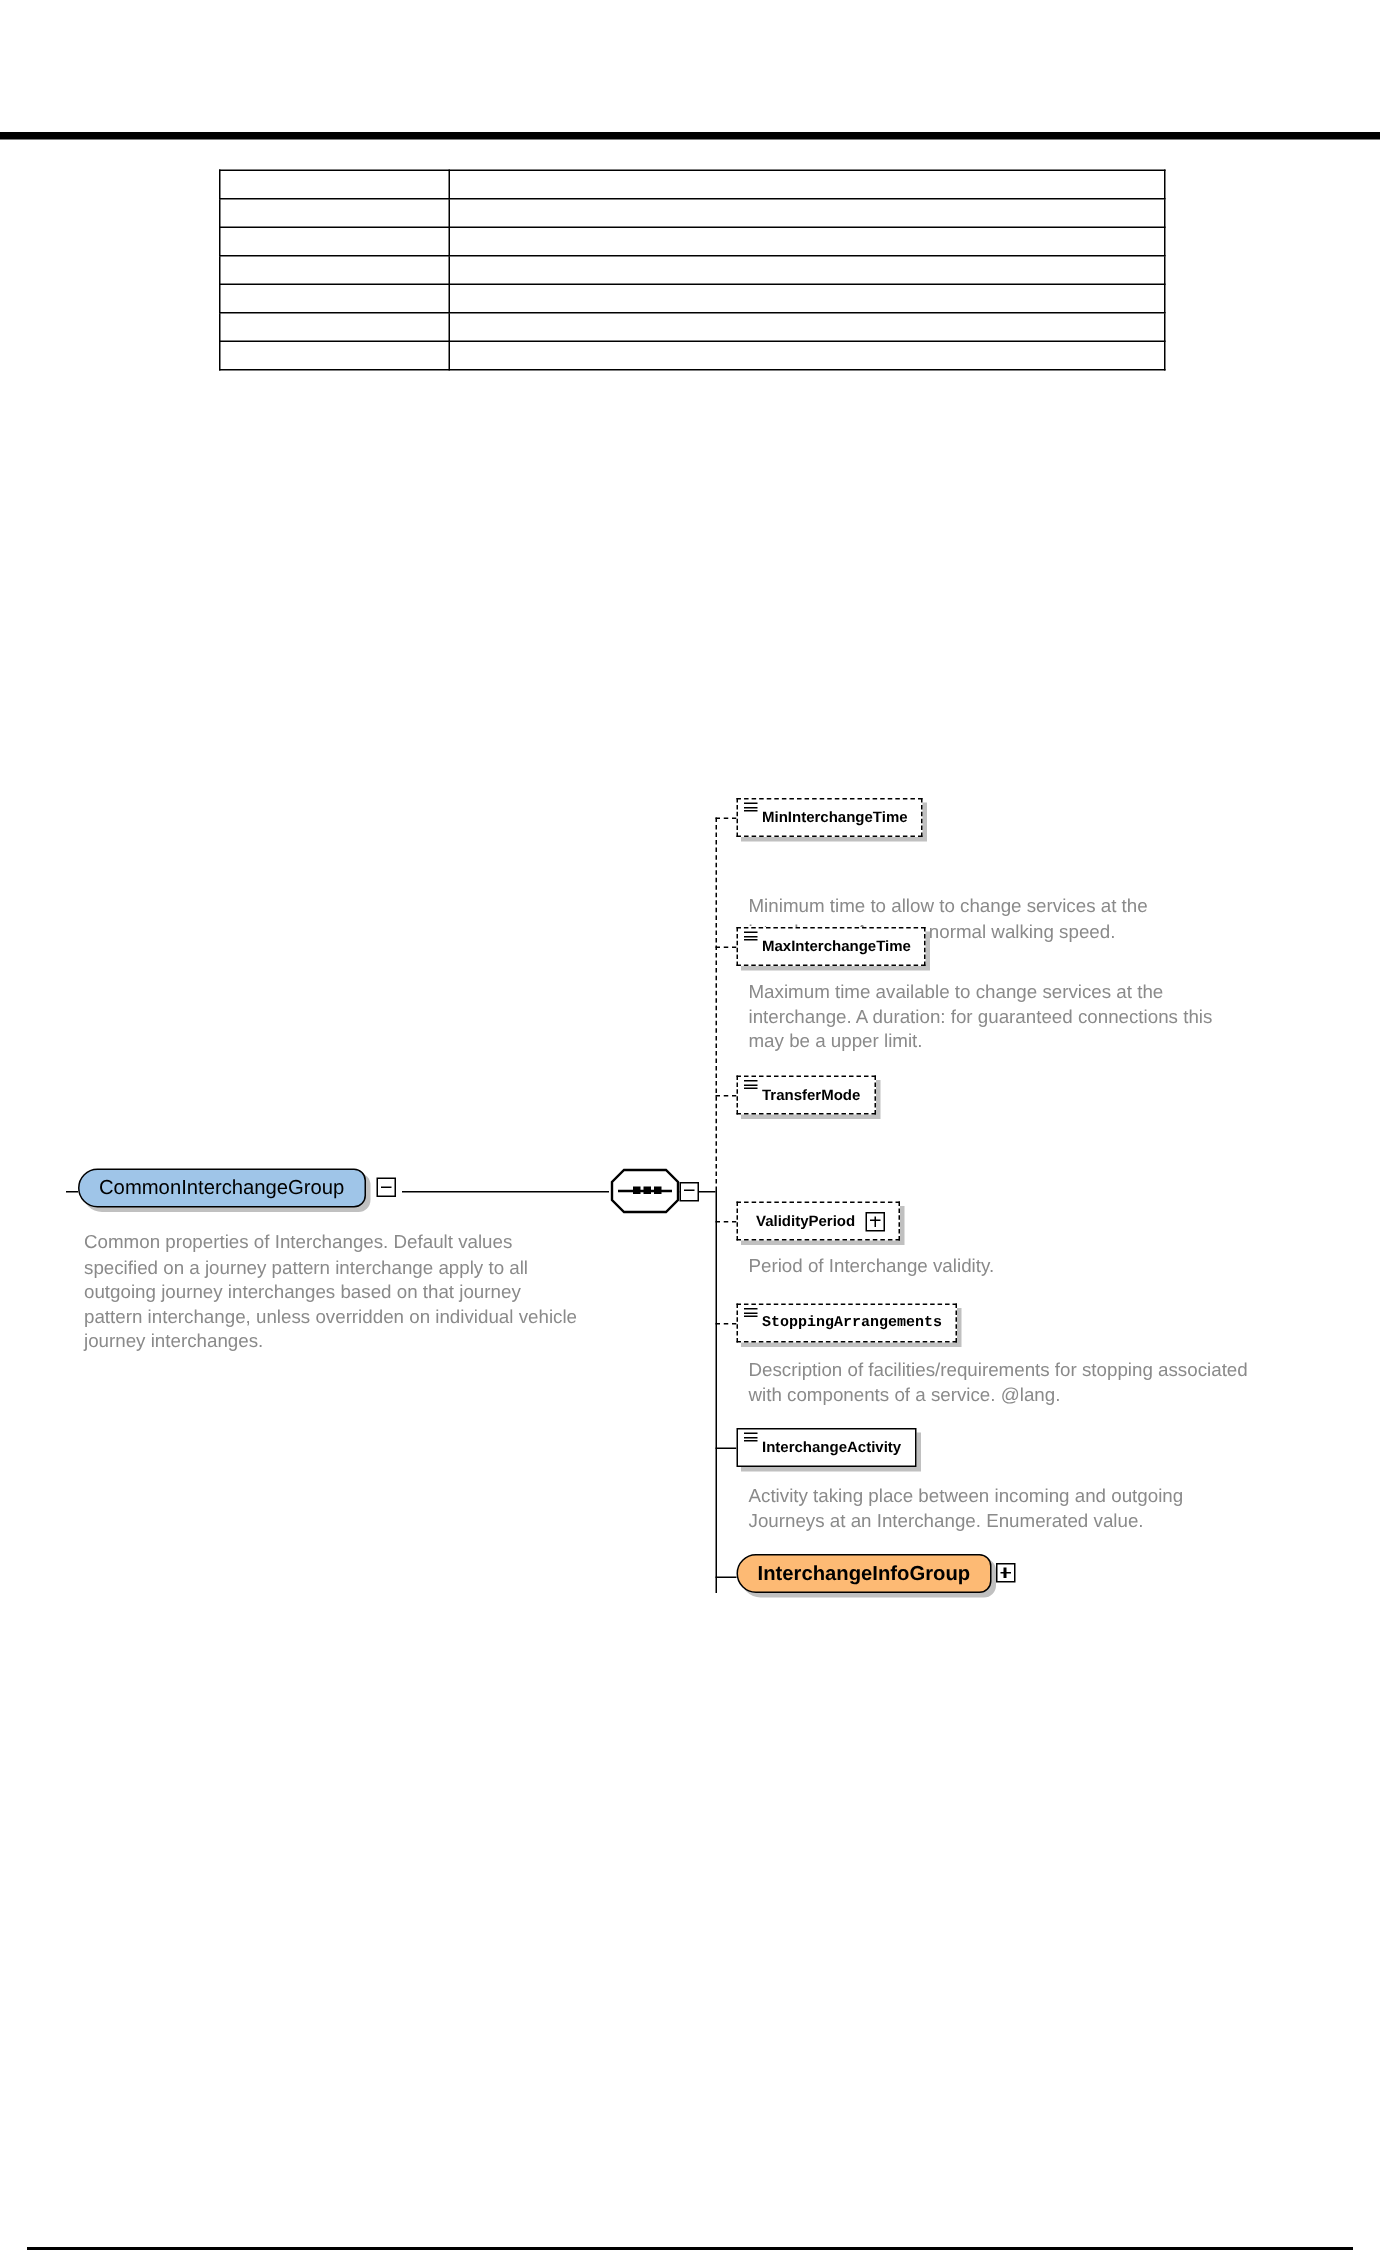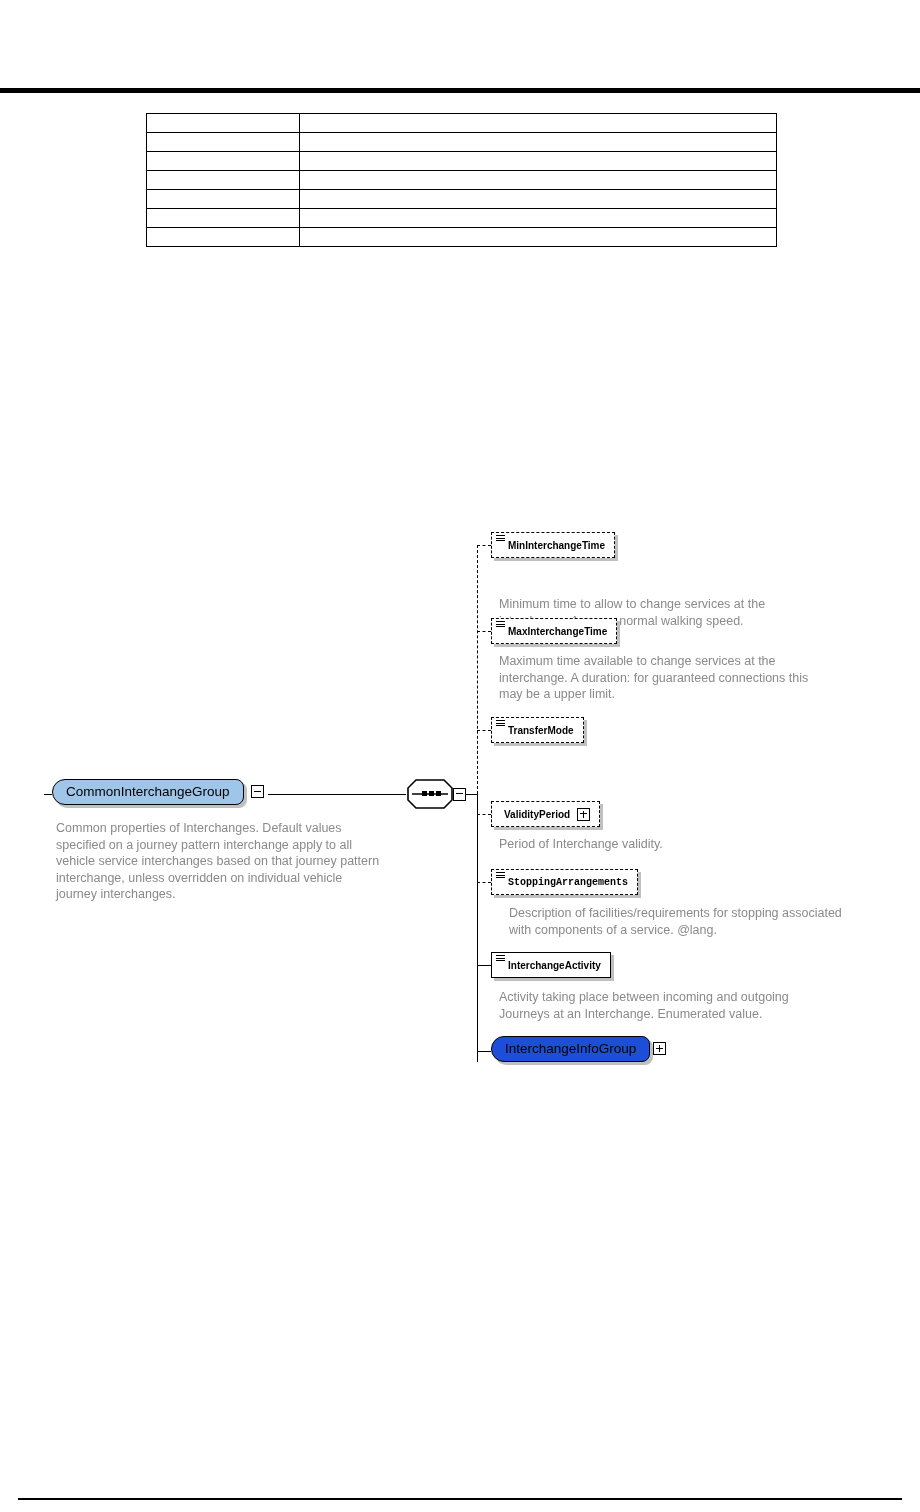--- a/index.html
+++ b/index.html
@@ -156,24 +156,24 @@
     align-items: center;
     height: 21px;
   }
   .group-shape {
     box-sizing: border-box;
     height: 26px;
     display: flex;
     align-items: center;
     padding: 0 13px;
     font-size: 13.5px;
-    font-weight: normal;
+    font-weight: bold;
     color: #000000;
     white-space: nowrap;
-    background: #1d4ed8;
+    background: #fdba74;
     border: 1.5px solid #000000;
     border-radius: 13px 8px 8px 13px;
     box-shadow: 3px 3px 0 0 #c0c0c0;
   }
   .group-shape.accent {
     background: #9fc5e8;
     font-weight: normal;
   }
 
   
@@ -267,21 +267,21 @@
     <div class="line-h" style="left:477px; top:965px; width:14px;"></div>
     <div class="line-h" style="left:477px; top:1051px; width:14px;"></div>
   </div>
 
   <div class="group-node" style="left:52px; top:781px;">
     <div class="group-shape accent">
       <span>CommonInterchangeGroup</span>
     </div>
     <div class="toggle-box toggle-inline"></div>
   </div>
-  <div class="xsd-desc" style="left:56px; top:820px; width:330px;">Common properties of Interchanges. Default values specified on a journey pattern interchange apply to all vehicle service interchanges based on that journey pattern interchange, unless overridden on individual vehicle journey interchanges.</div>
+  <div class="xsd-desc" style="left:56px; top:820px; width:330px;">Common properties of Interchanges. Default values specified on a journey pattern interchange apply to all outgoing journey interchanges based on that journey pattern interchange, unless overridden on individual vehicle journey interchanges.</div>
 
   <div style="position:absolute; left:406px; top:778px; display:flex; align-items:center;">
     <svg width="48" height="32" viewBox="0 0 48 32">
       <polygon points="10,2 38,2 46,10 46,22 38,30 10,30 2,22 2,10" fill="#ffffff" stroke="#000000" stroke-width="1.6"></polygon>
       <line x1="6" y1="16" x2="42" y2="16" stroke="#000000" stroke-width="1.6"></line>
       <rect x="16" y="13" width="5" height="5" fill="#000000"></rect>
       <rect x="23" y="13" width="5" height="5" fill="#000000"></rect>
       <rect x="30" y="13" width="5" height="5" fill="#000000"></rect>
     </svg>
     <div class="toggle-box" style="margin-left:-1px;"></div>
@@ -326,21 +326,21 @@
   <div class="xsd-desc" style="left:499px; top:836px; width:380px;">Period of Interchange validity.</div>
 
   <div class="xsd-node optional" style="left:491px; top:869px;font-family:Liberation Mono, monospace;">
     <span class="elem-icon">
         <i></i>
         <i></i>
         <i></i>
       </span>
     <span>StoppingArrangements</span>
   </div>
-  <div class="xsd-desc" style="left:499px; top:905px; width:390px;margin-left:10px;">Description of facilities/requirements for stopping associated
+  <div class="xsd-desc" style="left:499px; top:905px; width:390px;">Description of facilities/requirements for stopping associated
 with components of a service. @lang.</div>
 
   <div class="xsd-node required" style="left:491px; top:952px;">
     <span class="elem-icon">
         <i></i>
         <i></i>
         <i></i>
       </span>
     <span>InterchangeActivity</span>
   </div>

